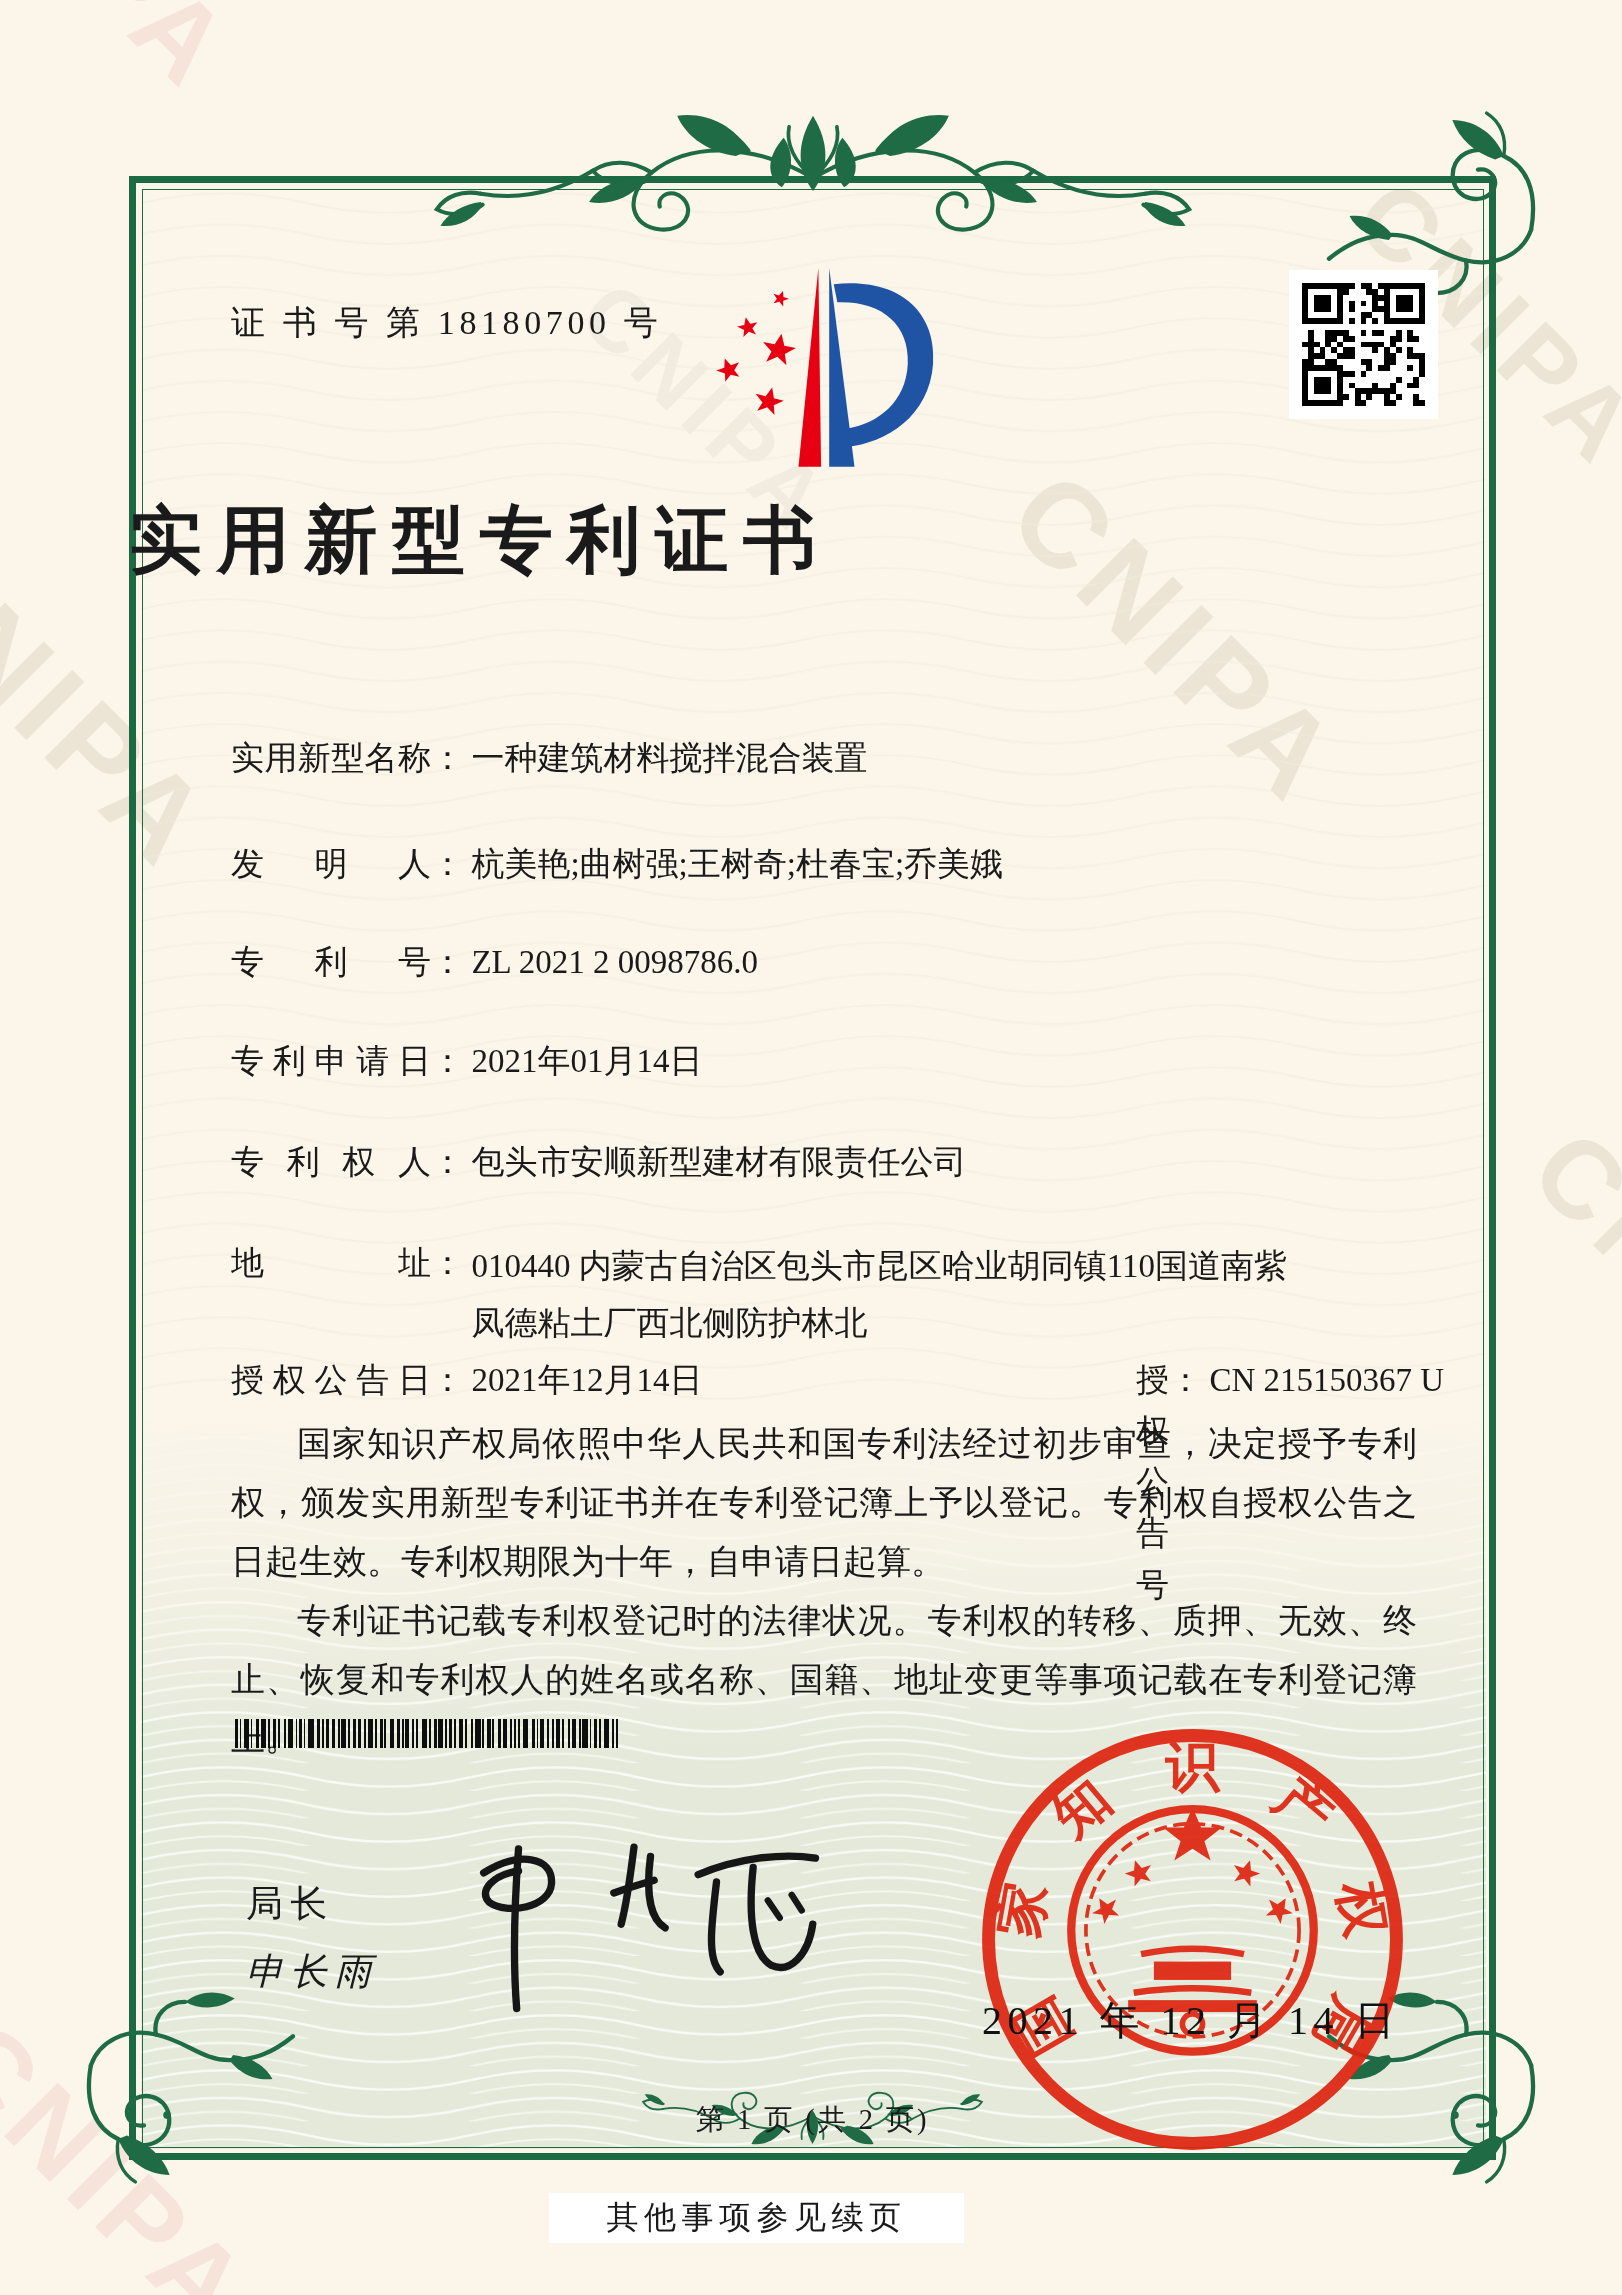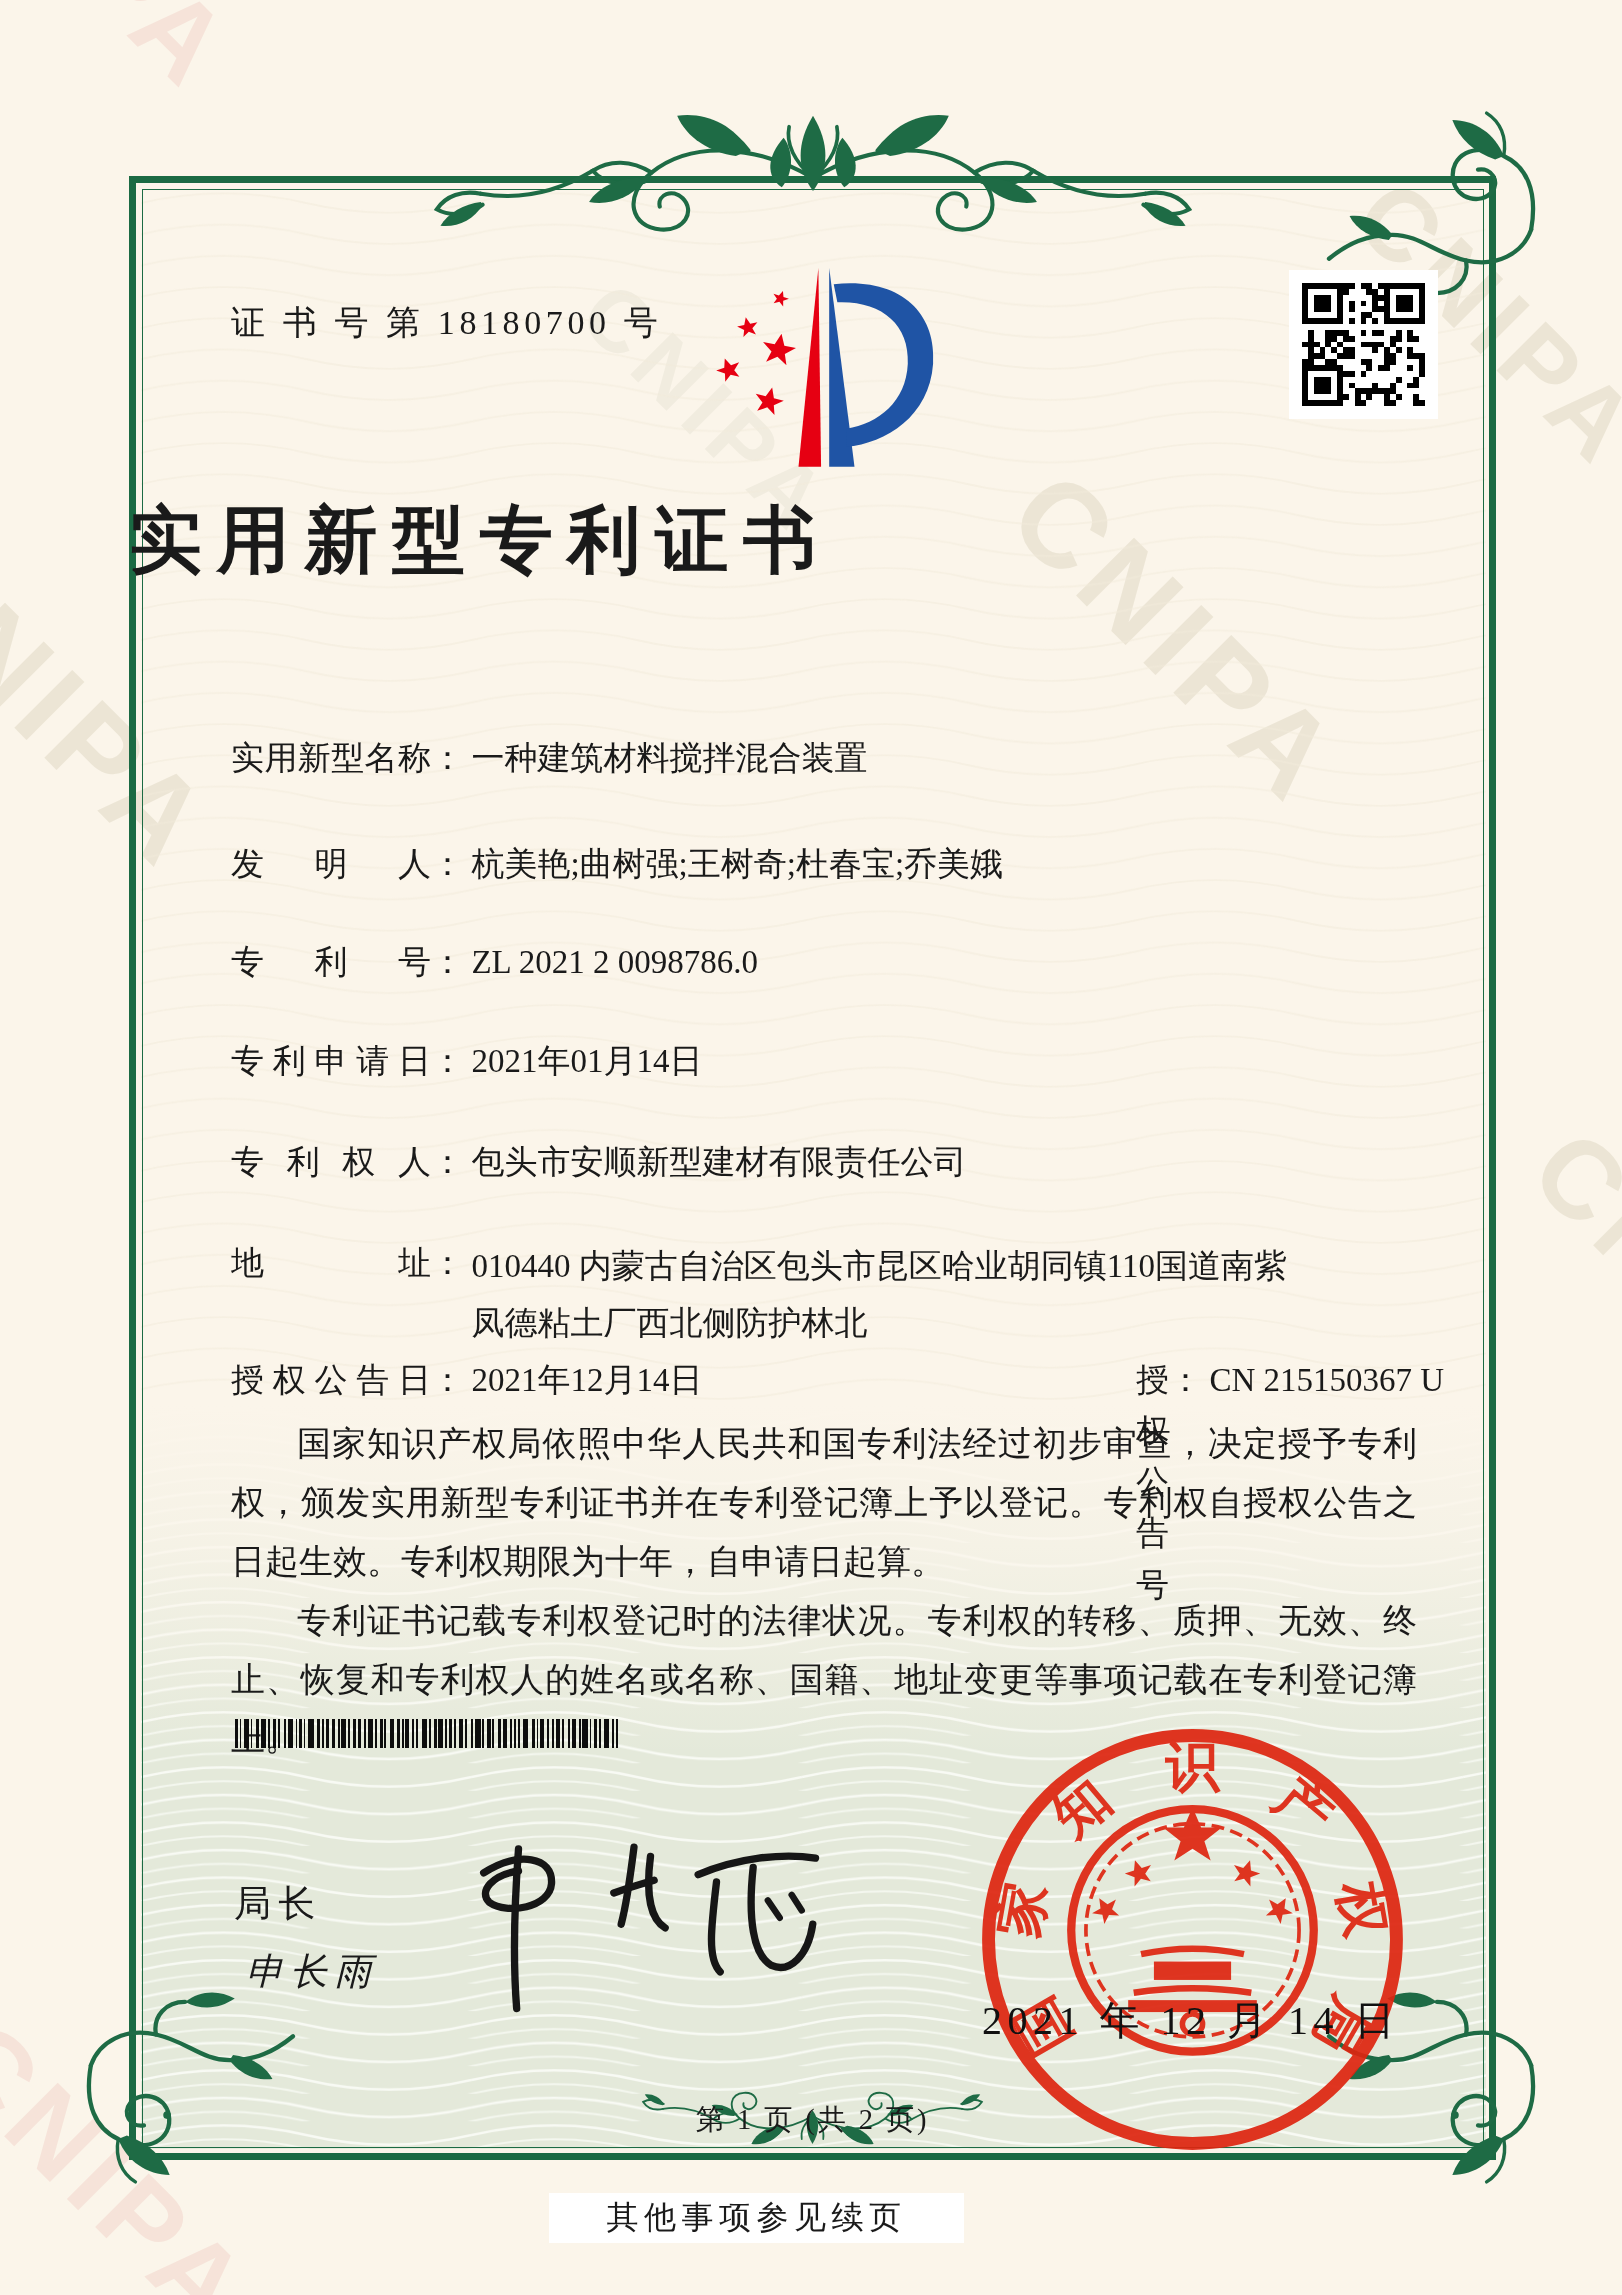--- a/index.html
+++ b/index.html
@@ -42,21 +42,21 @@
   .fvalue.wrap{white-space:normal;width:959px;line-height:57px;}
   .grant2{position:absolute;left:905px;top:0;display:flex;font-size:33px;}
   
   .body-text{position:absolute;left:231px;top:1414px;width:1186px;
     font-size:34px;line-height:59px;text-align:justify;}
   .body-text p{margin:0;text-indent:66px;}
   
   .barcode{position:absolute;left:235px;top:1719px;width:393px;height:29px;
     display:flex;align-items:stretch;}
   .barcode i{display:block;height:100%;background:#0d0d0d;}
-  .officer-title{position:absolute;left:234px;top:1879px;font-size:37px;letter-spacing:7.3px;}
+  .officer-title{position:absolute;left:246px;top:1879px;font-size:37px;letter-spacing:7.3px;}
   .officer-name{position:absolute;left:246px;top:1947px;font-size:37px;letter-spacing:7.3px;font-style:italic;}
   .signature{position:absolute;left:430px;top:1816px;width:441px;height:220px;}
   .seal{position:absolute;left:972px;top:1719px;width:441px;height:441px;}
   .seal-date{position:absolute;left:975px;top:1993px;width:432px;text-align:center;
     font-size:40px;letter-spacing:5.5px;color:#111;z-index:6;}
   .page-info{position:absolute;left:129px;top:2101px;width:1367px;text-align:center;
     font-size:28.5px;letter-spacing:2.8px;z-index:6;}
   .foot-strip{position:absolute;left:549px;top:2193px;width:415px;height:50px;
     background:#ffffff;display:flex;align-items:center;justify-content:center;}
   .foot-note{font-size:32px;letter-spacing:5.5px;}

